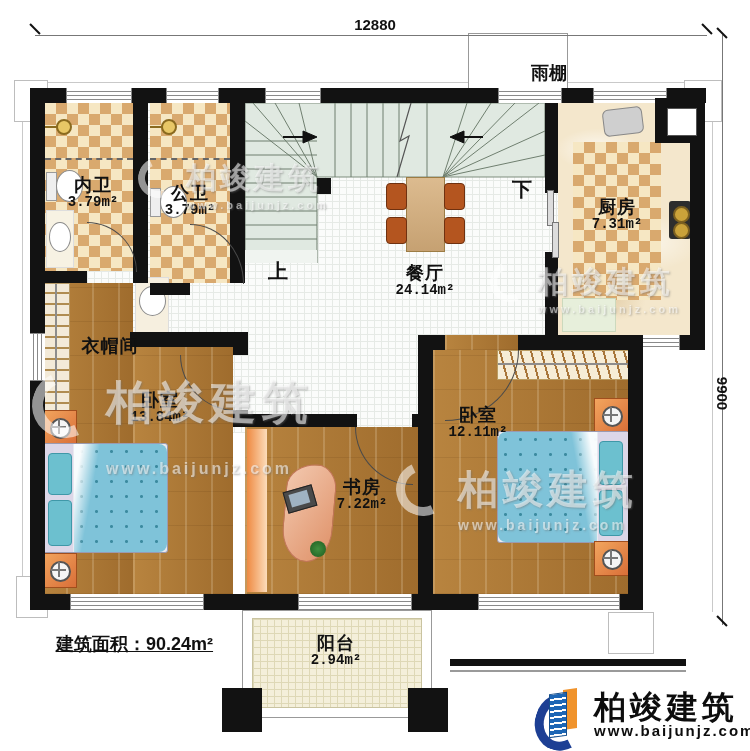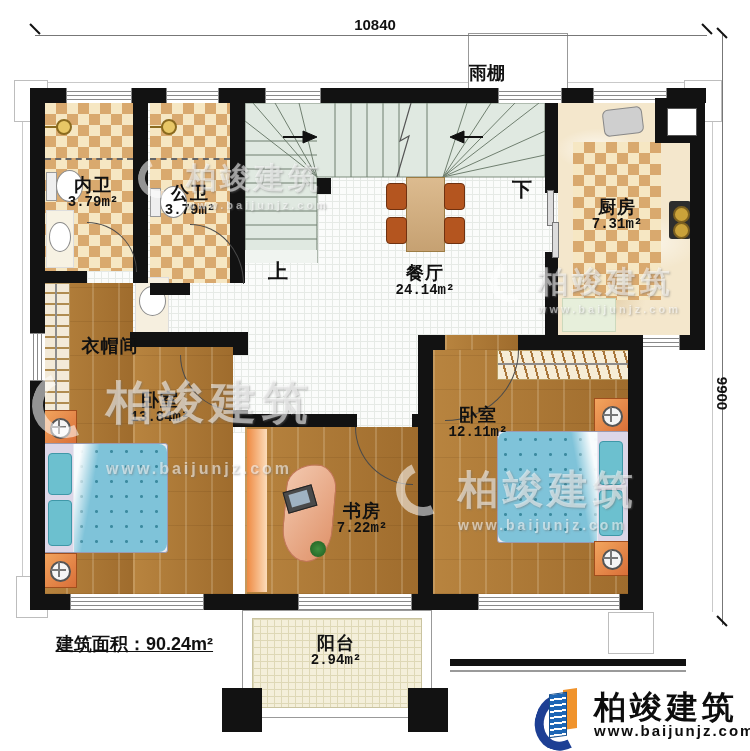--- a/index.html
+++ b/index.html
@@ -56,21 +56,21 @@
 
   <div class="abs xline" style="left:30px;top:82px;width:676px;height:1px;"></div>
   <div class="abs xline" style="left:22px;top:88px;width:1px;height:522px;"></div>
   <div class="abs xline" style="left:712px;top:92px;width:1px;height:520px;"></div>
   <div class="abs outl" style="left:14px;top:80px;width:32px;height:40px;"></div>
   <div class="abs outl" style="left:684px;top:80px;width:36px;height:40px;"></div>
   <div class="abs outl" style="left:16px;top:576px;width:30px;height:40px;"></div>
   <div class="abs outl" style="left:608px;top:612px;width:44px;height:40px;"></div>
 
   <div class="abs outl" style="left:468px;top:33px;width:98px;height:55px;border-color:#999;">
-    <div class="abs" style="left:0;bottom:4px;width:100%;text-align:left;font-size:18px;font-weight:bold;">雨棚</div>
+    <div class="abs" style="left:0;bottom:4px;width:100%;text-align:right;font-size:18px;font-weight:bold;">雨棚</div>
   </div>
 
   <div class="abs tile" style="left:45px;top:103px;width:513px;height:330px;"></div>
   <div class="abs checker" style="left:45px;top:103px;width:90px;height:168px;"></div>
   <div class="abs checker" style="left:150px;top:103px;width:80px;height:180px;"></div>
   <div class="abs marble" style="left:558px;top:103px;width:132px;height:232px;"></div>
   <div class="abs checker" style="left:573px;top:142px;width:88px;height:158px;"></div>
   <div class="abs" style="left:562px;top:298px;width:52px;height:32px;background:#e7efdb;border:1px solid #ccd9bd;"></div>
   <div class="abs wood" style="left:40px;top:283px;width:93px;height:311px;"></div>
   <div class="abs wood" style="left:133px;top:347px;width:100px;height:247px;"></div>
@@ -259,21 +259,21 @@
     <div class="nm">衣帽间</div>
   </div>
   <div class="abs rl" style="left:115px;top:391px;width:90px;">
     <div class="nm">卧室</div>
     <div class="ar">13.84m²</div>
   </div>
   <div class="abs rl" style="left:433px;top:406px;width:90px;">
     <div class="nm">卧室</div>
     <div class="ar">12.11m²</div>
   </div>
-  <div class="abs rl" style="left:317px;top:478px;width:90px;margin-top:24px;">
+  <div class="abs rl" style="left:317px;top:478px;width:90px;">
     <div class="nm">书房</div>
     <div class="ar">7.22m²</div>
   </div>
   <div class="abs rl" style="left:294px;top:634px;width:84px;">
     <div class="nm">阳台</div>
     <div class="ar">2.94m²</div>
   </div>
 
   <div class="abs wm" style="left:138px;top:158px;">
     <span class="cres" style="width:26px;height:26px;border-width:7px;"></span>
@@ -300,21 +300,21 @@
     <span class="cres" style="width:36px;height:36px;border-width:9px;"></span>
     <span class="col">
         <span style="font-size:40px;letter-spacing:5px;">柏竣建筑</span>
     <span class="url" style="font-size:14px;">www.baijunjz.com</span>
       </span>
   </div>
 
   <div class="abs" style="left:35px;top:35px;width:672px;height:1px;background:#777;"></div>
   <div class="abs tick" style="left:28px;top:28px;"></div>
   <div class="abs tick" style="left:700px;top:28px;"></div>
-  <div class="abs" style="left:330px;top:16px;width:90px;text-align:center;font-size:15px;font-weight:bold;">10840</div>
+  <div class="abs" style="left:330px;top:16px;width:90px;text-align:center;font-size:15px;font-weight:bold;">12880</div>
   <div class="abs" style="left:722px;top:35px;width:1px;height:590px;background:#777;"></div>
   <div class="abs tick" style="left:715px;top:32px;"></div>
   <div class="abs tick" style="left:715px;top:620px;"></div>
   <div class="abs" style="left:692px;top:385px;width:60px;text-align:center;font-size:15px;font-weight:bold;transform:rotate(90deg);">9900</div>
 
   <div class="abs info" style="left:56px;top:632px;text-decoration:underline;">建筑面积：90.24m²</div>
 
   <div class="abs" style="left:450px;top:659px;width:236px;height:7px;background:#111;"></div>
   <div class="abs" style="left:450px;top:670px;width:236px;height:2px;background:#9a9a9a;"></div>
 

